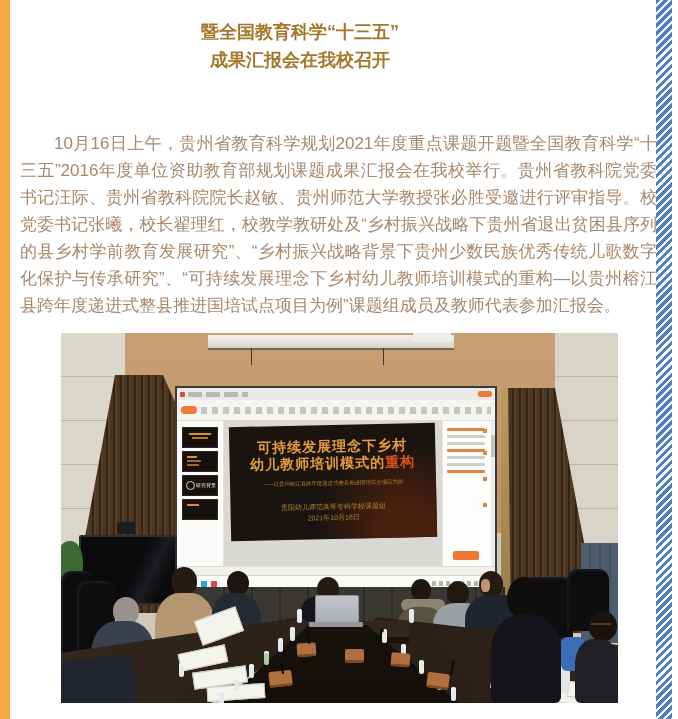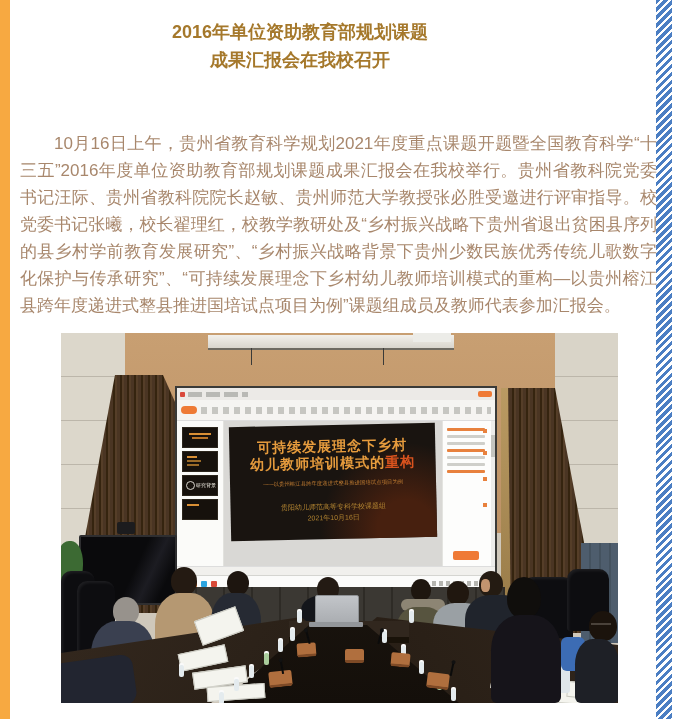--- a/index.html
+++ b/index.html
@@ -63,21 +63,21 @@
   .bezel:after{content:"";position:absolute;left:150px;top:6px;width:26px;height:3px;background:#6d6b67;}
 </style>
 </head>
 <body>
 
 <div class="page">
   <div class="bar-left"></div>
   <div class="bar-right"></div>
 
   <div class="title-block">
-    <div>2016年单位资助教育部规划课题</div>
+    <div>暨全国教育科学“十三五”</div>
     <div>成果汇报会在我校召开</div>
   </div>
 
   <div class="paragraph">10月16日上午，贵州省教育科学规划2021年度重点课题开题暨全国教育科学“十三五”2016年度单位资助教育部规划课题成果汇报会在我校举行。贵州省教科院党委书记汪际、贵州省教科院院长赵敏、贵州师范大学教授张必胜受邀进行评审指导。校党委书记张曦，校长翟理红，校教学教研处及“乡村振兴战略下贵州省退出贫困县序列的县乡村学前教育发展研究”、“乡村振兴战略背景下贵州少数民族优秀传统儿歌数字化保护与传承研究”、“可持续发展理念下乡村幼儿教师培训模式的重构—以贵州榕江县跨年度递进式整县推进国培试点项目为例”课题组成员及教师代表参加汇报会。</div>
 
   <div class="photo">
 
     <div class="abs wall-seams" style="left:0;top:0;width:64px;height:370px;background-color:#dcd7cb;"></div>
     <div class="abs" style="left:64px;top:0;width:440px;height:200px;background:linear-gradient(#c89f72,#bd9266);"></div>
     <div class="abs wall-seams" style="left:494px;top:0;width:63px;height:300px;background-color:#d9d4c8;"></div>

